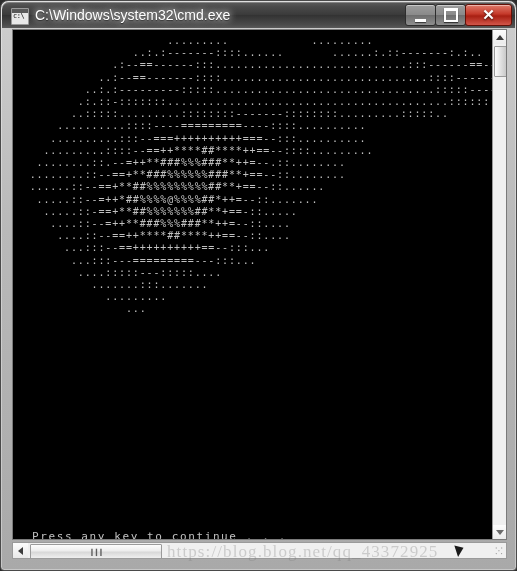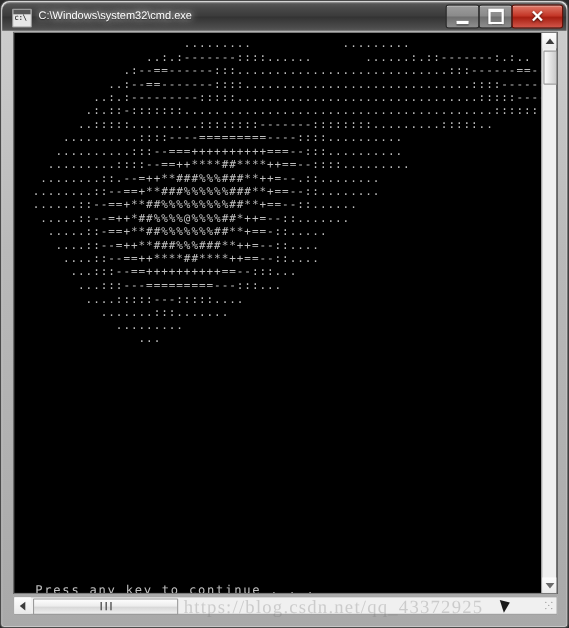--- a/index.html
+++ b/index.html
@@ -62,21 +62,21 @@
     font-size: 7px;
     line-height: 8px;
     color: #111;
     letter-spacing: -0.5px;
   }
   #title-text {
     position: absolute;
     left: 33px; top: 4px;
     height: 18px;
     line-height: 18px;
-    font-size: 10px;
+    font-size: 14px;
     color: #ffffff;
     text-shadow: 0 0 6px rgba(255,255,255,0.85),
                  0 0 10px rgba(255,255,255,0.55),
                  0 1px 1px rgba(0,0,0,0.9);
     white-space: nowrap;
     text-align: center;
   }
 
   
   .capbtn {
@@ -360,16 +360,16 @@
   <div id="hscroll">
     <div id="hs-left">
       <span class="tri-left"></span>
     </div>
     <div id="hs-thumb">
       <span class="grip">❙❙❙</span>
     </div>
     <div id="hs-resize">⁙</div>
   </div>
 
-  <div id="watermark">https://blog.csdn.net/qq_43372925</div>
+  <div id="watermark">https://blog.blog.net/qq_43372925</div>
   <div id="wm-cursor"></div>
 
 </div>
 
 </body></html>

